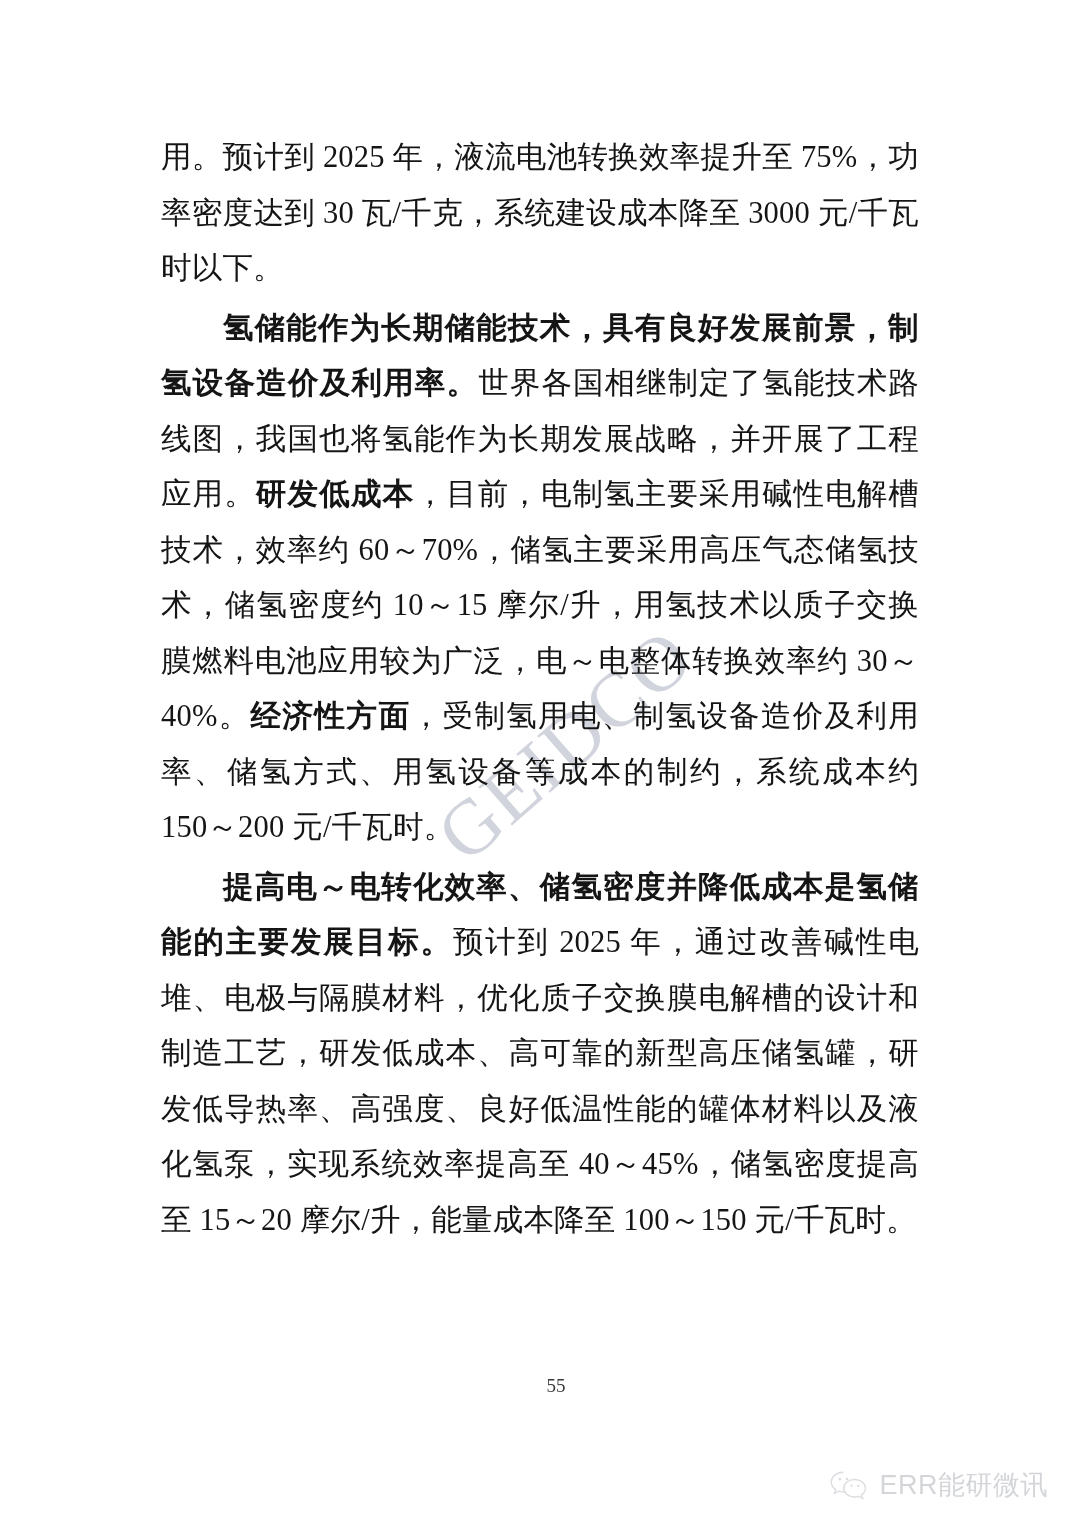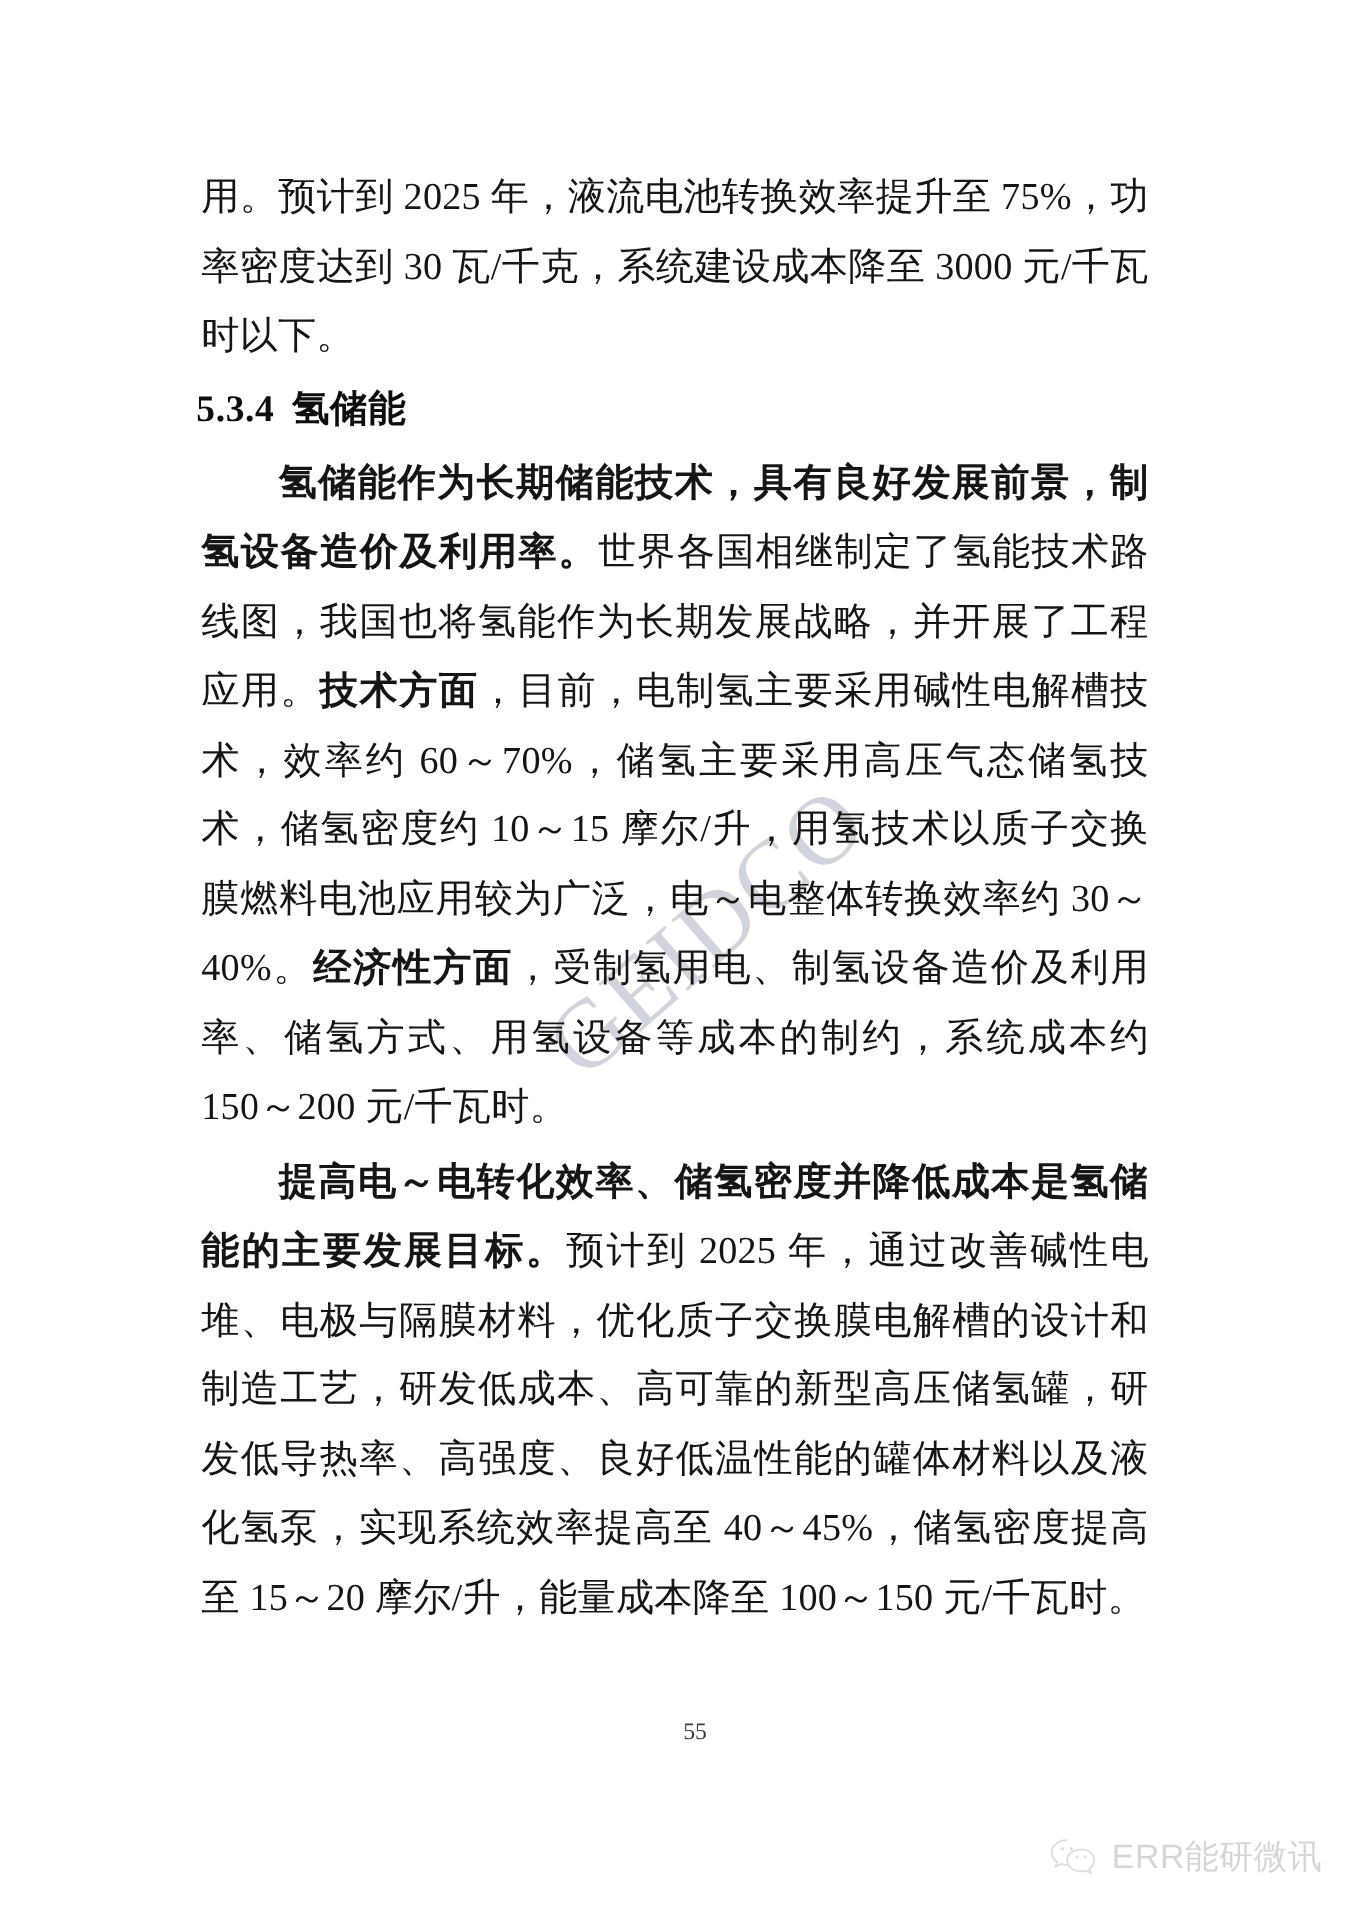--- a/index.html
+++ b/index.html
@@ -103,21 +103,21 @@
     text-align: center;
     font-size: 19px;
     color: #3a3a3a;
     font-family: "Liberation Serif", "DejaVu Serif", serif;
     padding-left: 16px;
   }
 
   
   .footer-brand {
     position: absolute;
-    right: 22px;
+    right: 32px;
     bottom: 24px;
     display: flex;
     align-items: center;
     gap: 9px;
     opacity: 0.62;
   }
   .wechat-icon {
     width: 42px;
     height: 32px;
     display: block;
@@ -134,25 +134,22 @@
 <body>
 
 <div class="page">
 
   <div class="watermark">GEIDCO</div>
 
   <div class="textblock">
 
     <p class="para cont">用。预计到 2025 年，液流电池转换效率提升至 75%，功率密度达到 30 瓦/千克，系统建设成本降至 3000 元/千瓦时以下。</p>
 
-    <h3 class="heading">
-      <span class="num">5.3.4</span><span class="hgap"></span><span>氢储能</span>
-    </h3>
 
-    <p class="para indent"><b class="em">氢储能作为长期储能技术，具有良好发展前景，制氢设备造价及利用率。</b><span>世界各国相继制定了氢能技术路线图，我国也将氢能作为长期发展战略，并开展了工程应用。</span><b class="em">技术方面</b><span>，目前，电制氢主要采用碱性电解槽技术，效率约 60～70%，储氢主要采用高压气态储氢技术，储氢密度约 10～15 摩尔/升，用氢技术以质子交换膜燃料电池应用较为广泛，电～电整体转换效率约 30～40%。</span><b class="em">经济性方面</b><span>，受制氢用电、制氢设备造价及利用率、储氢方式、用氢设备等成本的制约，系统成本约 150～200 元/千瓦时。</span></p>
+    <p class="para indent"><b class="em">氢储能作为长期储能技术，具有良好发展前景，制氢设备造价及利用率。</b><span>世界各国相继制定了氢能技术路线图，我国也将氢能作为长期发展战略，并开展了工程应用。</span><b class="em">研发低成本</b><span>，目前，电制氢主要采用碱性电解槽技术，效率约 60～70%，储氢主要采用高压气态储氢技术，储氢密度约 10～15 摩尔/升，用氢技术以质子交换膜燃料电池应用较为广泛，电～电整体转换效率约 30～40%。</span><b class="em">经济性方面</b><span>，受制氢用电、制氢设备造价及利用率、储氢方式、用氢设备等成本的制约，系统成本约 150～200 元/千瓦时。</span></p>
 
     <p class="para indent"><b class="em">提高电～电转化效率、储氢密度并降低成本是氢储能的主要发展目标。</b><span>预计到 2025 年，通过改善碱性电堆、电极与隔膜材料，优化质子交换膜电解槽的设计和制造工艺，研发低成本、高可靠的新型高压储氢罐，研发低导热率、高强度、良好低温性能的罐体材料以及液化氢泵，实现系统效率提高至 40～45%，储氢密度提高至 15～20 摩尔/升，能量成本降至 100～150 元/千瓦时。</span></p>
 
   </div>
 
   <div class="pagenum">55</div>
 
   <div class="footer-brand">
     <span>
       <svg class="wechat-icon" viewBox="0 0 64 48" xmlns="http://www.w3.org/2000/svg">

